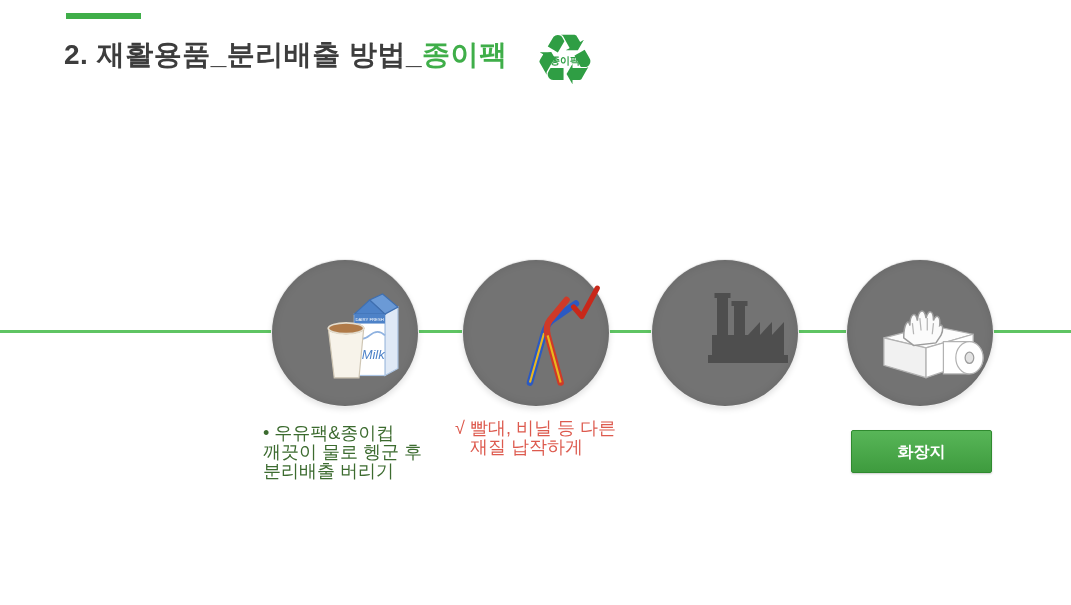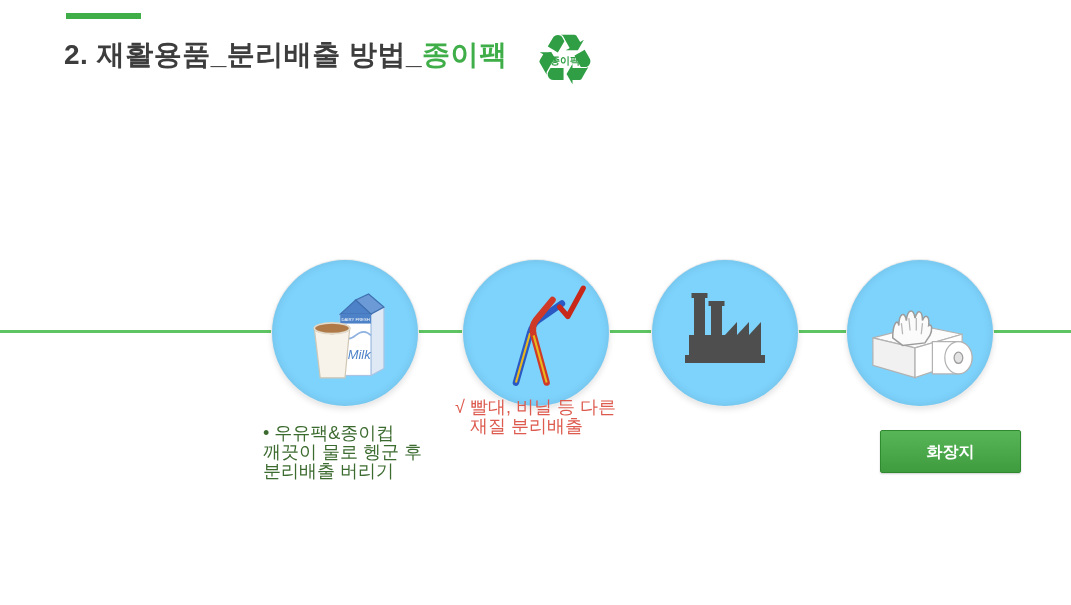--- a/index.html
+++ b/index.html
@@ -27,37 +27,36 @@
     position: absolute; left: 50%; top: 52%; transform: translate(-50%, -50%);
     font-size: 10px; font-weight: bold; color: var(--logo-green, #2f9e44);
     white-space: nowrap;
   }
   .timeline {
     position: absolute; left: 0; right: 0; top: 330px; height: 3px;
     background: var(--line-green, #5fc463);
   }
   .step-circle {
     position: absolute; top: 260px; width: 146px; height: 146px; border-radius: 50%;
-    background: #7dd3fc;
+    background: #737373;
     box-shadow: 0 0 0 1px #ececec, inset 0 0 10px rgba(0,0,0,0.10), 0 3px 6px rgba(0,0,0,0.12);
-    display: flex; align-items: center; justify-content: center;
+    display: flex; align-items: center; justify-content: flex-end;
   }
   .c1 { left: 272px; } .c2 { left: 463px; } .c3 { left: 652px; } .c4 { left: 847px; }
   .caption { position: absolute; font-size: 18px; font-weight: normal; line-height: 19px; }
   .caption-green { left: 263px; top: 424px; color: var(--caption-green, #3c6b2f); }
-  .caption-red  { left: 455px; top: 398px; color: var(--caption-red, #dd5a4e); }
+  .caption-red  { left: 455px; top: 419px; color: var(--caption-red, #dd5a4e); }
   .indent { padding-left: 15px; }
   .badge {
     position: absolute; left: 851px; top: 430px; width: 141px; height: 43px;
     background: linear-gradient(180deg, var(--badge-green-top, #58b658), var(--badge-green-bottom, #3e9b3e));
     border: 1px solid var(--badge-border, #2f8a2f); box-sizing: border-box; border-radius: 2px;
     color: #fff; font-size: 16px; font-weight: bold; text-align: center;
     display: flex; flex-direction: column; justify-content: center; line-height: 19px;
     box-shadow: 0 1px 2px rgba(0,0,0,0.2);
-    margin-left: 29px;
   }
 </style>
 </head>
 <body style="--accent-green: #3fae49; --logo-green: #2f9e44; --line-green: #5fc463; --title-dark: #3d3d3d; --caption-green: #3c6b2f; --caption-red: #dd5a4e; --badge-green-top: #58b658; --badge-green-bottom: #3e9b3e; --badge-border: #2f8a2f;">
 
 <div class="slide">
 
   <div class="accent-bar"></div>
 
   <h1 class="title"><span>2. 재활용품_분리배출 방법_</span><span class="highlight">종이팩</span></h1>
@@ -126,20 +125,20 @@
   </div>
 
   <div class="caption caption-green">
     <div>• 우유팩&amp;종이컵</div>
     <div>깨끗이 물로 헹군 후</div>
     <div>분리배출 버리기</div>
   </div>
 
   <div class="caption caption-red">
     <div>√ 빨대, 비닐 등 다른</div>
-    <div class="indent">재질 분리배출</div>
+    <div class="indent">재질 납작하게</div>
   </div>
 
   <div class="badge">
     <div>화장지</div>
   </div>
 
 </div>
 
 </body></html>

